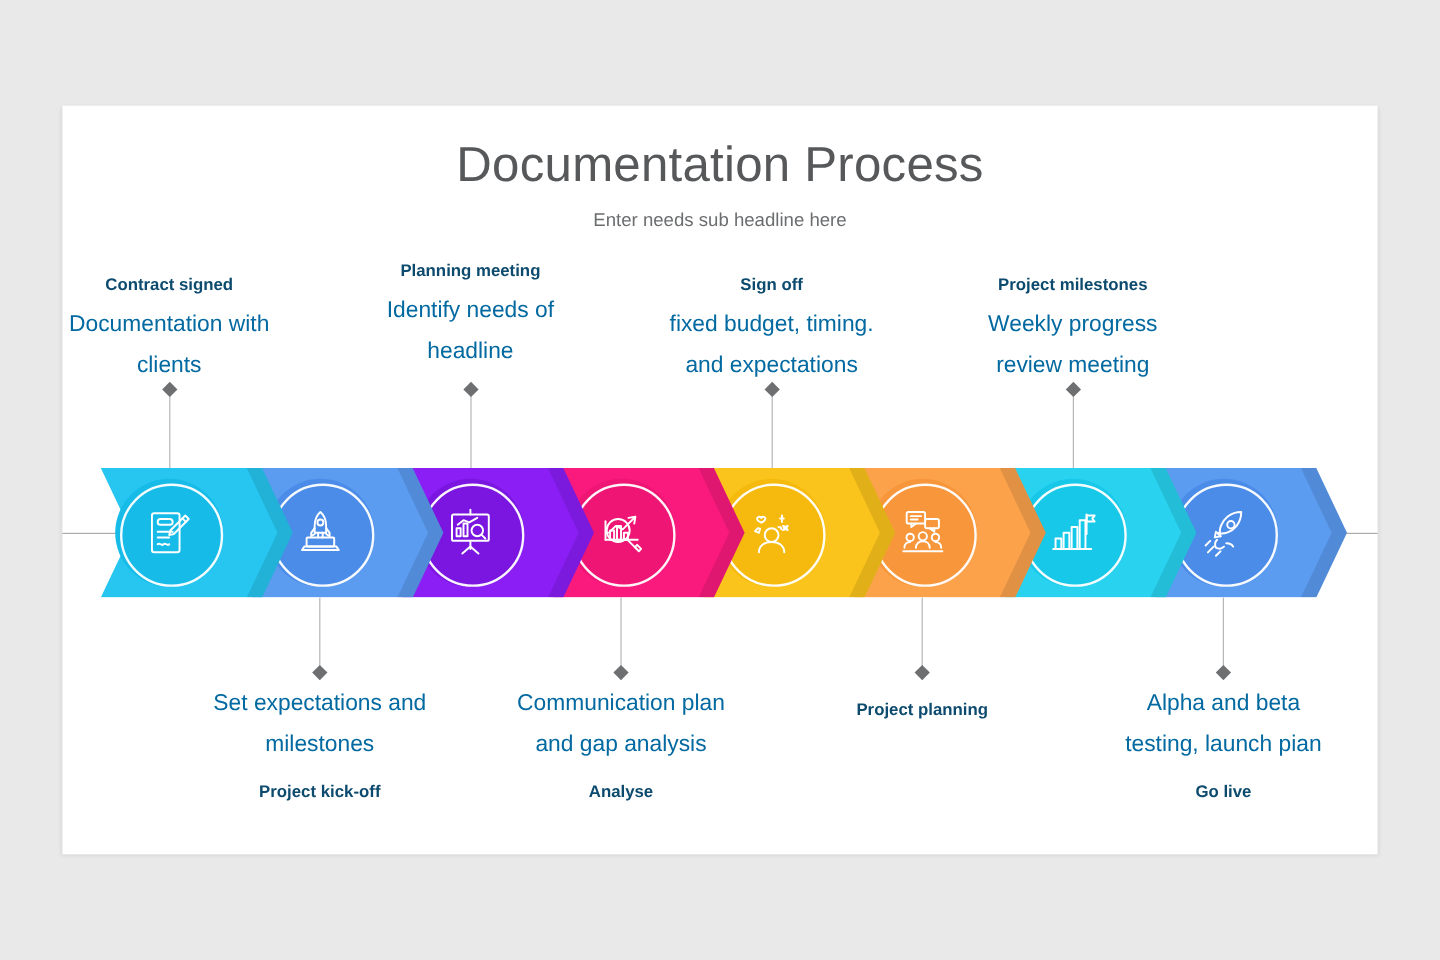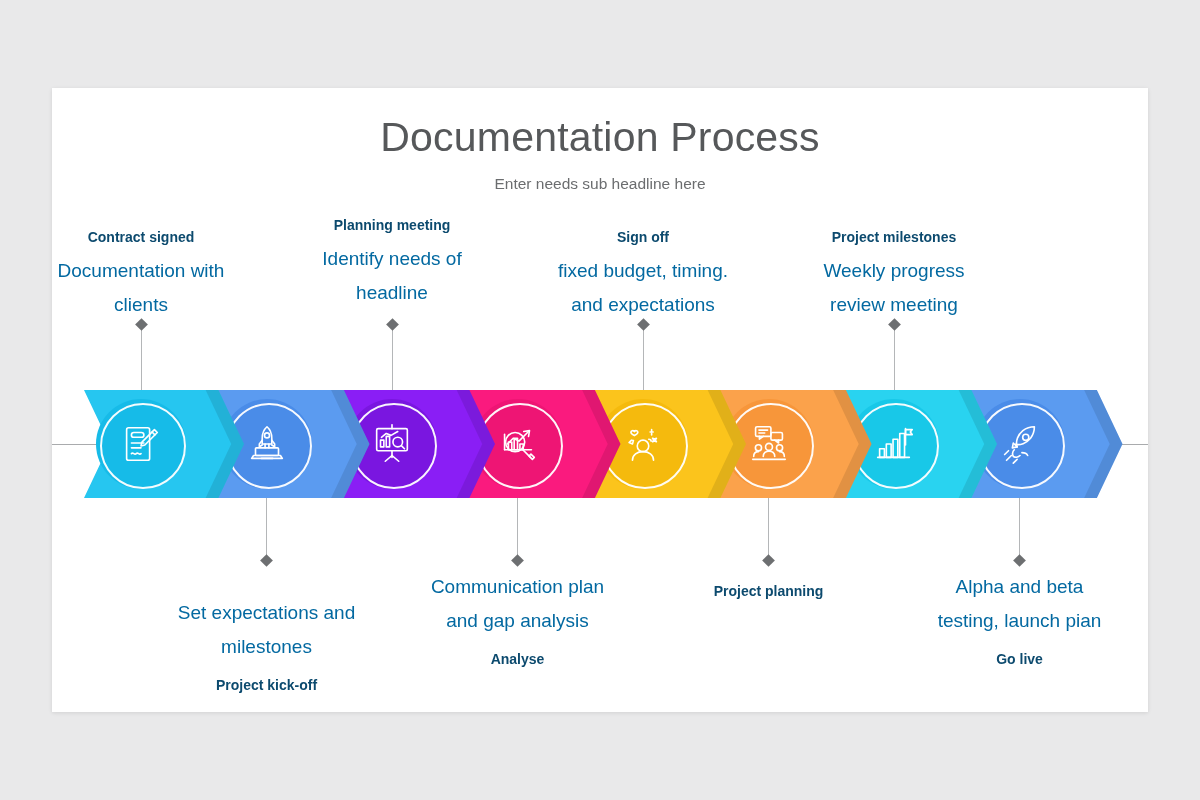--- a/index.html
+++ b/index.html
@@ -276,21 +276,21 @@
     </div>
 
   <div id="labels-layer">
       <div class="label-block top" style="left: -26px; top: 140px;">
         <div class="label-title">Contract signed</div>
         <div class="label-desc">
           <div>Documentation with</div>
           <div>clients</div>
         </div>
       </div>
-      <div class="label-block bottom" style="left: 99.5px; top: 508px;">
+      <div class="label-block bottom" style="left: 99.5px; top: 482px;">
         <div class="label-desc">
           <div>Set expectations and</div>
           <div>milestones</div>
         </div>
         <div class="label-title">Project kick-off</div>
       </div>
       <div class="label-block top" style="left: 225px; top: 128px;">
         <div class="label-title">Planning meeting</div>
         <div class="label-desc">
           <div>Identify needs of</div>

